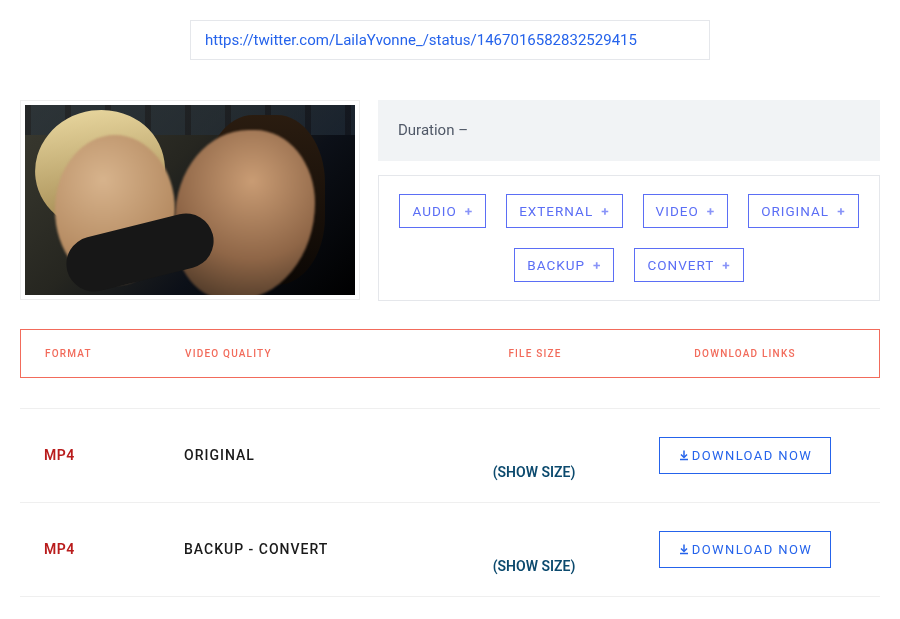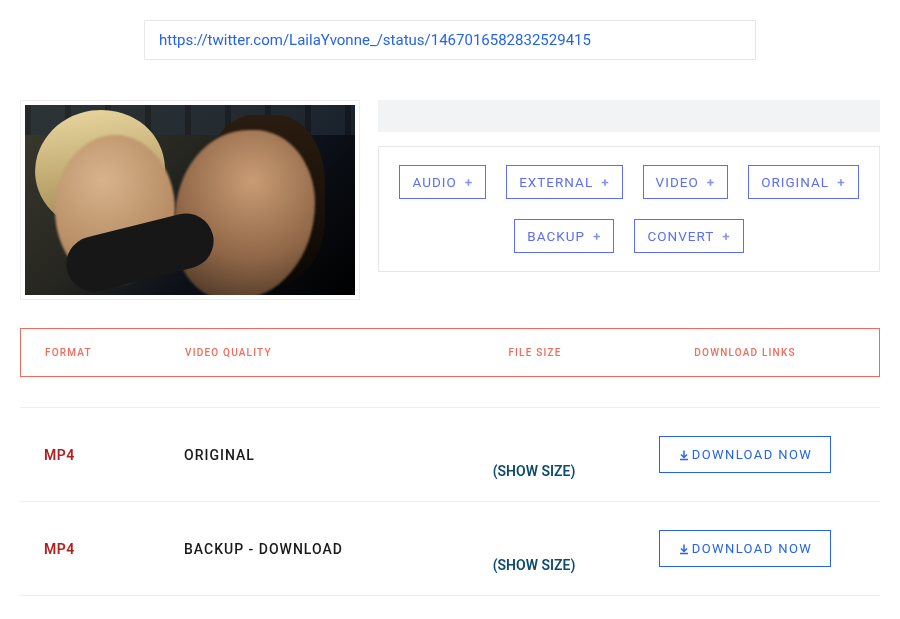--- a/index.html
+++ b/index.html
@@ -7,21 +7,21 @@
     font-family: -apple-system, BlinkMacSystemFont, "Segoe UI", Roboto, sans-serif;
     background: #fff;
     width: 900px;
     height: 619px;
     padding: 20px;
     color: #333;
   }
 
   .url-wrap { display: flex; justify-content: center; margin-bottom: 40px; }
   .url-input {
-    width: 612px;
+    width: 520px;
     border: 1px solid #e5e7eb;
     padding: 10px 14px;
     font-size: 15px;
     color: #2563eb;
     background: #fff;
     font-family: inherit;
   }
 
   .info-row { display: flex; gap: 18px; }
   .thumb {
@@ -132,20 +132,24 @@
       <div class="blobh1"></div>
       <div class="blobh2"></div>
       <div class="blob1"></div>
       <div class="blob2"></div>
       <div class="arm"></div>
     </div>
   </div>
 
   <div class="meta-col">
     <div class="meta-box">
+      <div class="meta-line">
+        <span>Duration –</span>
+        <span></span>
+      </div>
     </div>
 
     <div class="filter-box">
       <div class="chip">
           <span>AUDIO</span>
           <span class="plus">+</span>
         </div>
       <div class="chip">
           <span>EXTERNAL</span>
           <span class="plus">+</span>
@@ -189,21 +193,21 @@
             <path d="M6 11l6 6 6-6"></path>
             <path d="M4 21h16"></path>
           </svg>
         <span>DOWNLOAD NOW</span>
       </button>
     </div>
   </div>
 
   <div class="trow">
     <div class="fmt">MP4</div>
-    <div class="qual">BACKUP - DOWNLOAD</div>
+    <div class="qual">BACKUP - CONVERT</div>
     <div class="size">(SHOW SIZE)</div>
     <div class="dlwrap">
       <button class="dlbtn">
         <svg viewBox="0 0 24 24" fill="none" stroke="currentColor" stroke-width="3">
             <path d="M12 3v13"></path>
             <path d="M6 11l6 6 6-6"></path>
             <path d="M4 21h16"></path>
           </svg>
         <span>DOWNLOAD NOW</span>
       </button>

